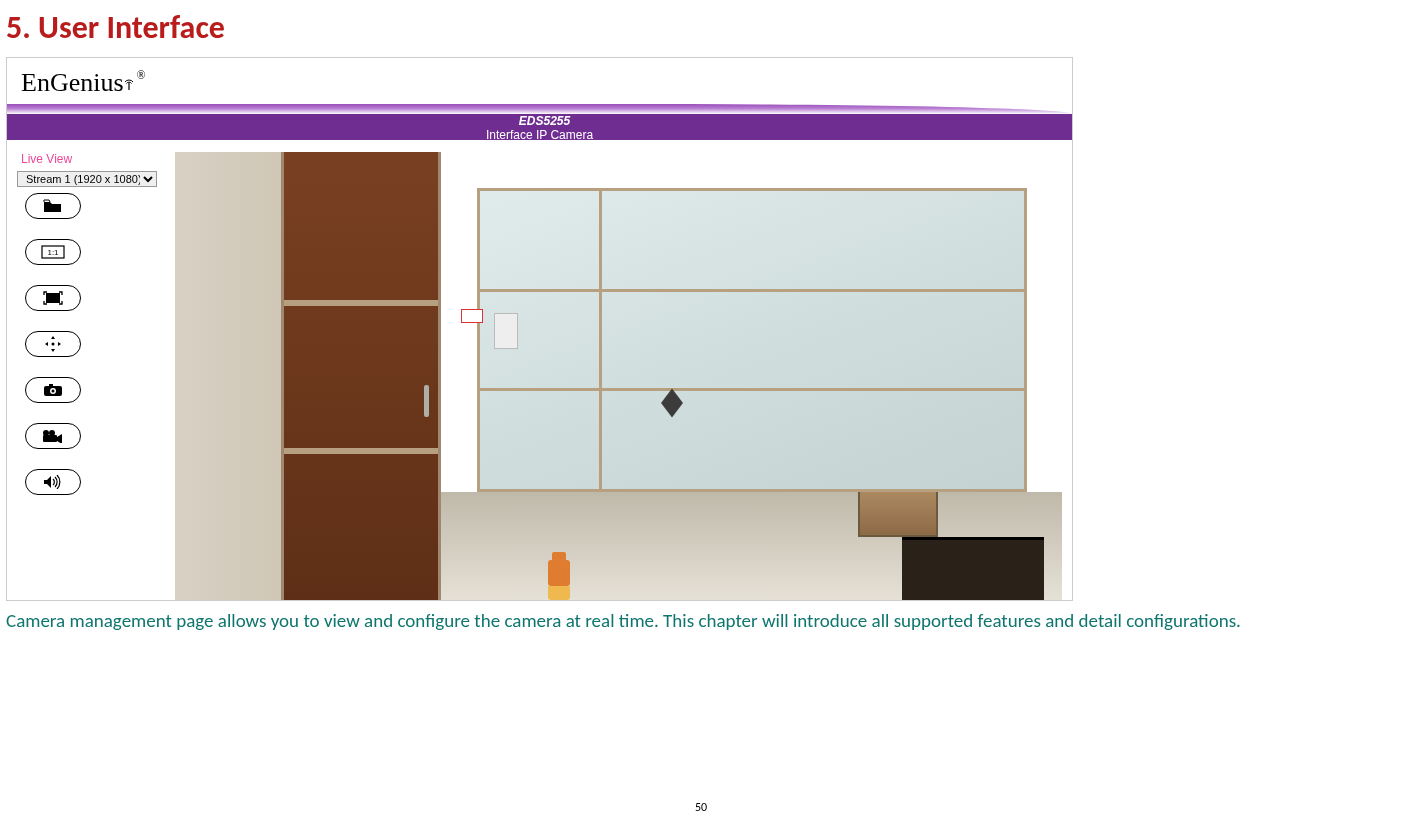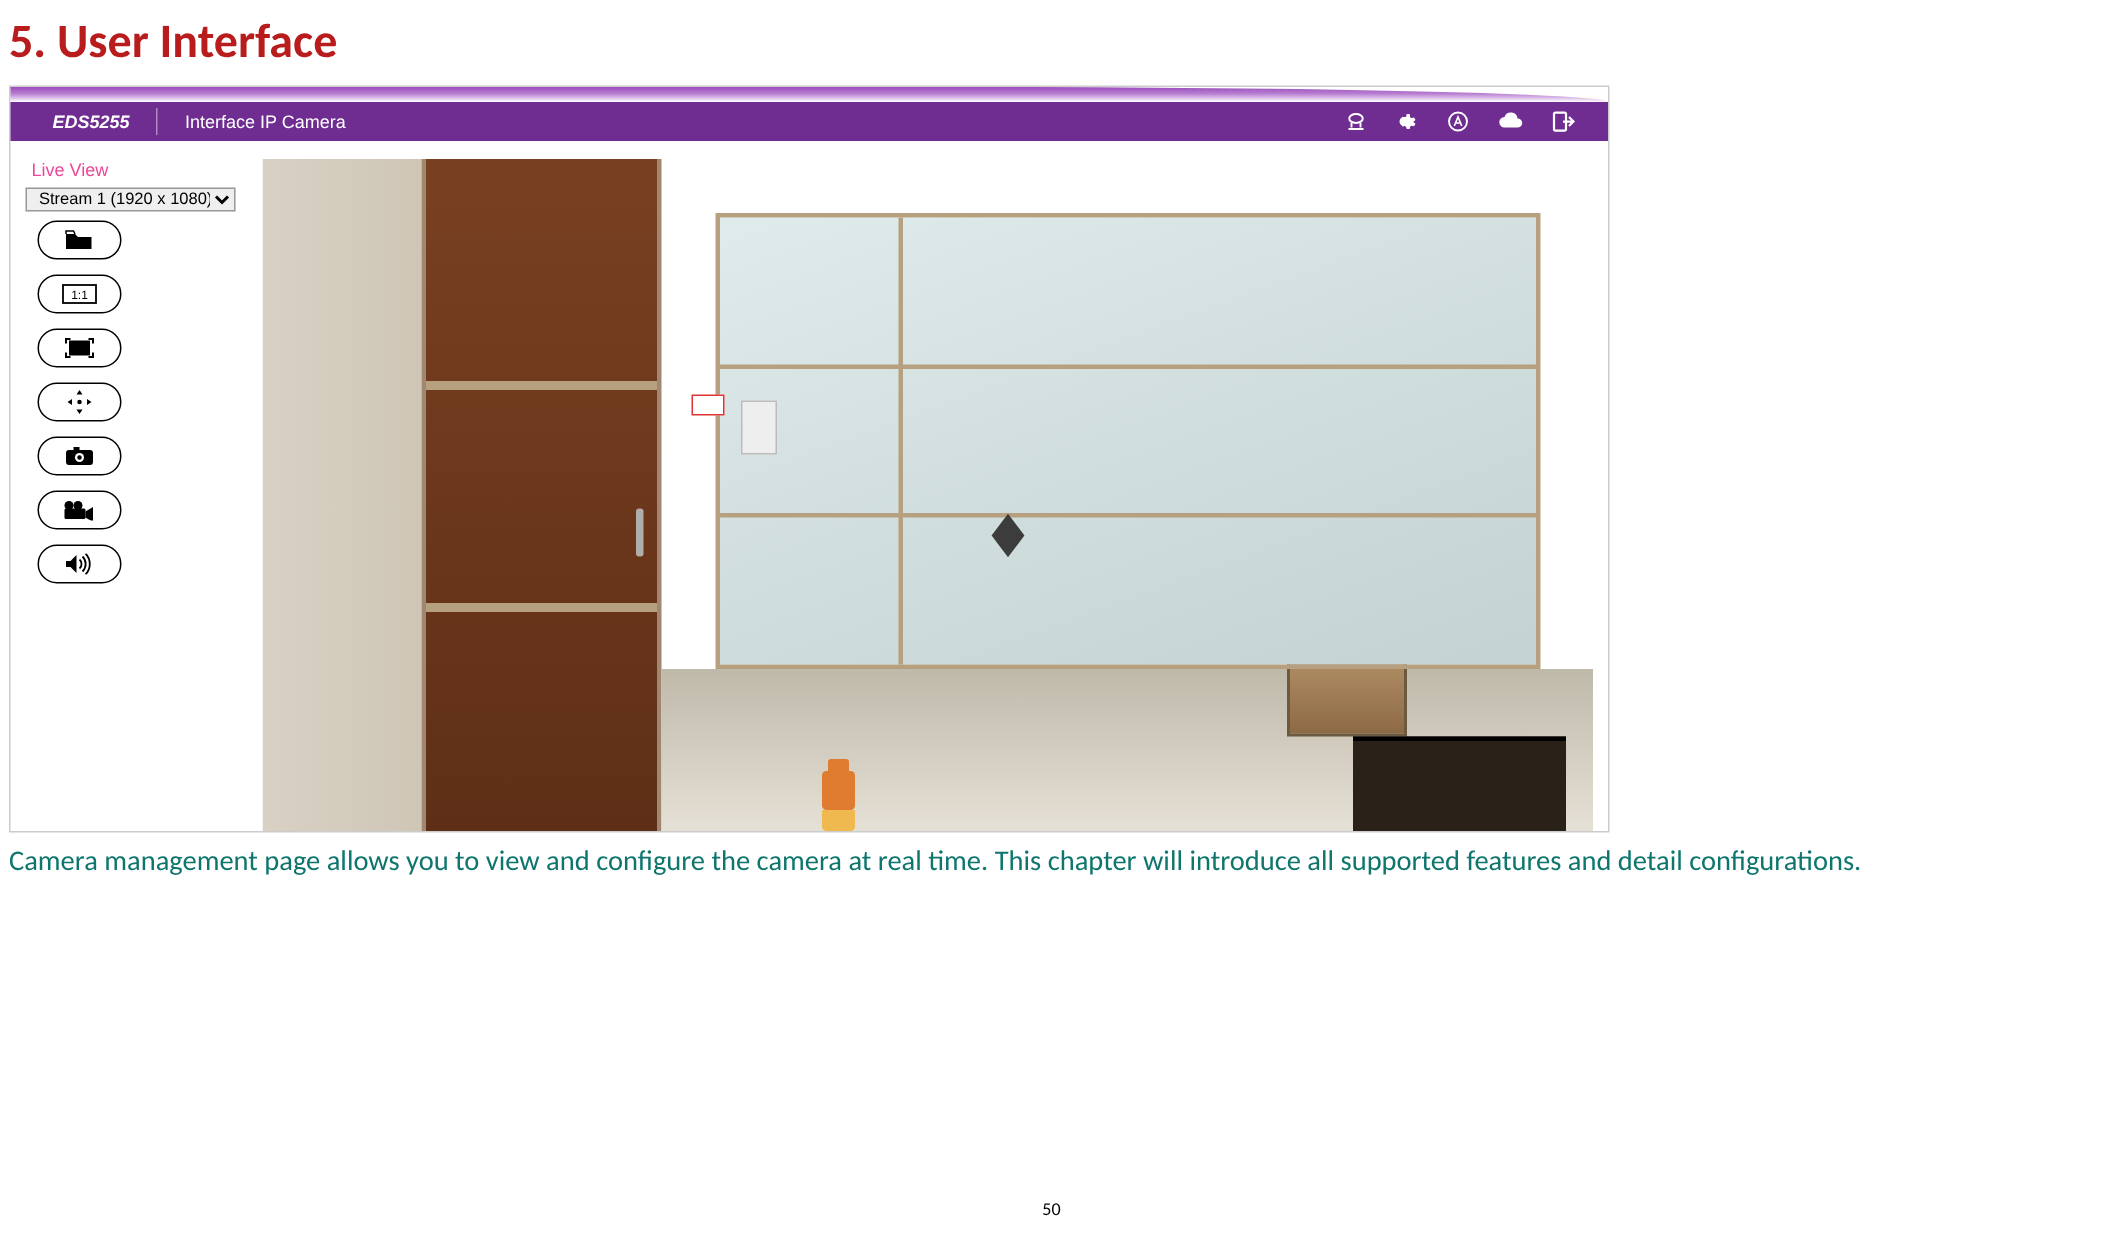--- a/index.html
+++ b/index.html
@@ -46,20 +46,21 @@
     margin-left: 0;
   }
   .topbar {
     height: 26px;
     background: #6f2c91;
     display: flex;
     align-items: center;
     color: #fff;
     font-size: 12px;
     font-family: Arial, sans-serif;
+    flex-direction: column;
   }
   .topbar .model {
     font-weight: bold;
     font-style: italic;
     padding: 0 18px 0 28px;
     color: #fff;
   }
   .topbar .divider {
     width: 1px;
     height: 18px;
@@ -93,21 +94,21 @@
   }
   .lv-select {
     width: 140px;
     height: 16px;
     font-size: 11px;
     border: 1px solid #999;
     background: #efefef;
     padding-left: 4px;
     font-family: Arial, sans-serif;
   }
-  .tool-stack { margin-top: 6px; display: flex; flex-direction: column; gap: 10px; align-items: flex-start; padding-left: 8px; }
+  .tool-stack { margin-top: 6px; display: flex; flex-direction: column; gap: 20px; align-items: flex-start; padding-left: 8px; }
   .tool-btn {
     width: 56px;
     height: 26px;
     background: #fff;
     border: 1px solid #000;
     border-radius: 13px;
     display: flex;
     align-items: center;
     justify-content: center;
     cursor: pointer;
@@ -205,20 +206,33 @@
     font-size: 12px;
   }
 </style>
 </head>
 <body>
 
 <h1 class="doc-heading">5. User Interface</h1>
 
 <div class="screenshot">
 
+  <div class="logo-area">
+    <span class="logo-text">
+      <span>EnGenius</span>
+        <span class="logo-antenna">
+        <svg width="14" height="14" viewBox="0 0 14 14">
+            <path d="M7 13 L7 6" stroke="#000" stroke-width="1.2" fill="none"></path>
+            <path d="M3 5 A5 5 0 0 1 11 5" stroke="#000" stroke-width="1" fill="none"></path>
+            <path d="M4.5 6.5 A3 3 0 0 1 9.5 6.5" stroke="#000" stroke-width="1" fill="none"></path>
+          </svg>
+      </span>
+        <span class="reg">®</span>
+    </span>
+  </div>
 
   <div class="topbar-wrap">
     <div class="topbar-swoosh"></div>
     <div class="topbar">
       <span class="model">EDS5255</span>
       <span class="divider"></span>
       <span class="title">Interface IP Camera</span>
       <span class="spacer"></span>
       <span class="top-icons">
         <span>

